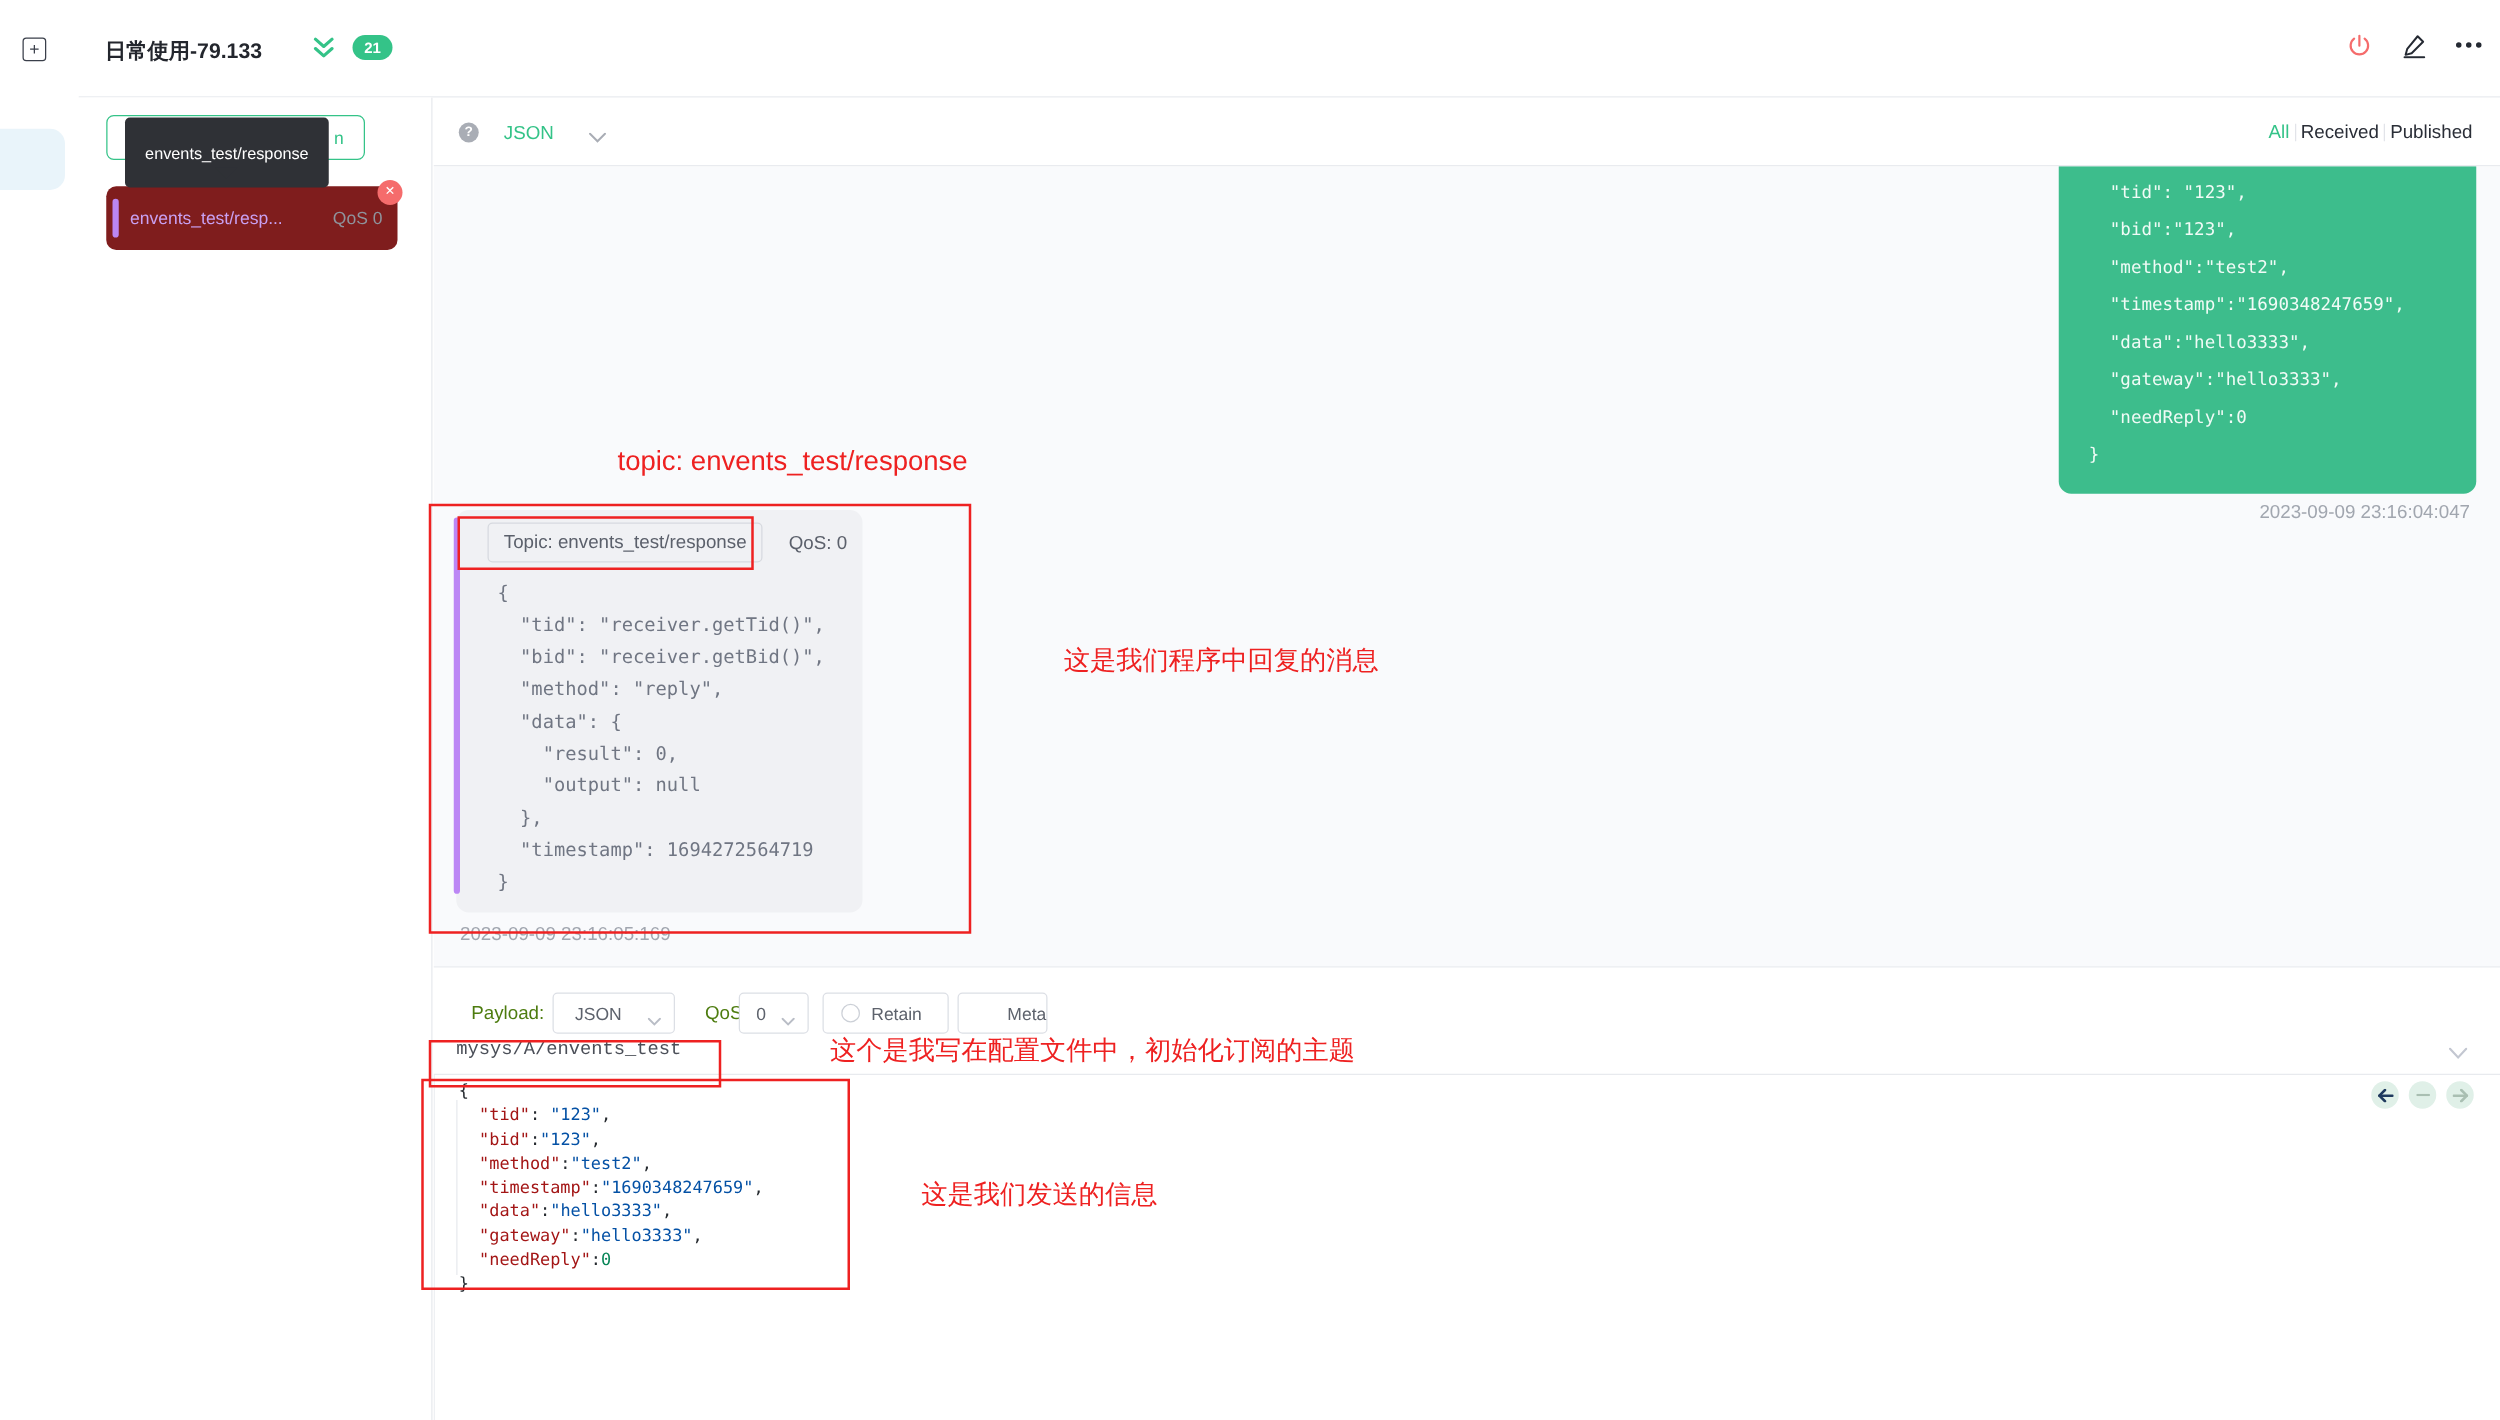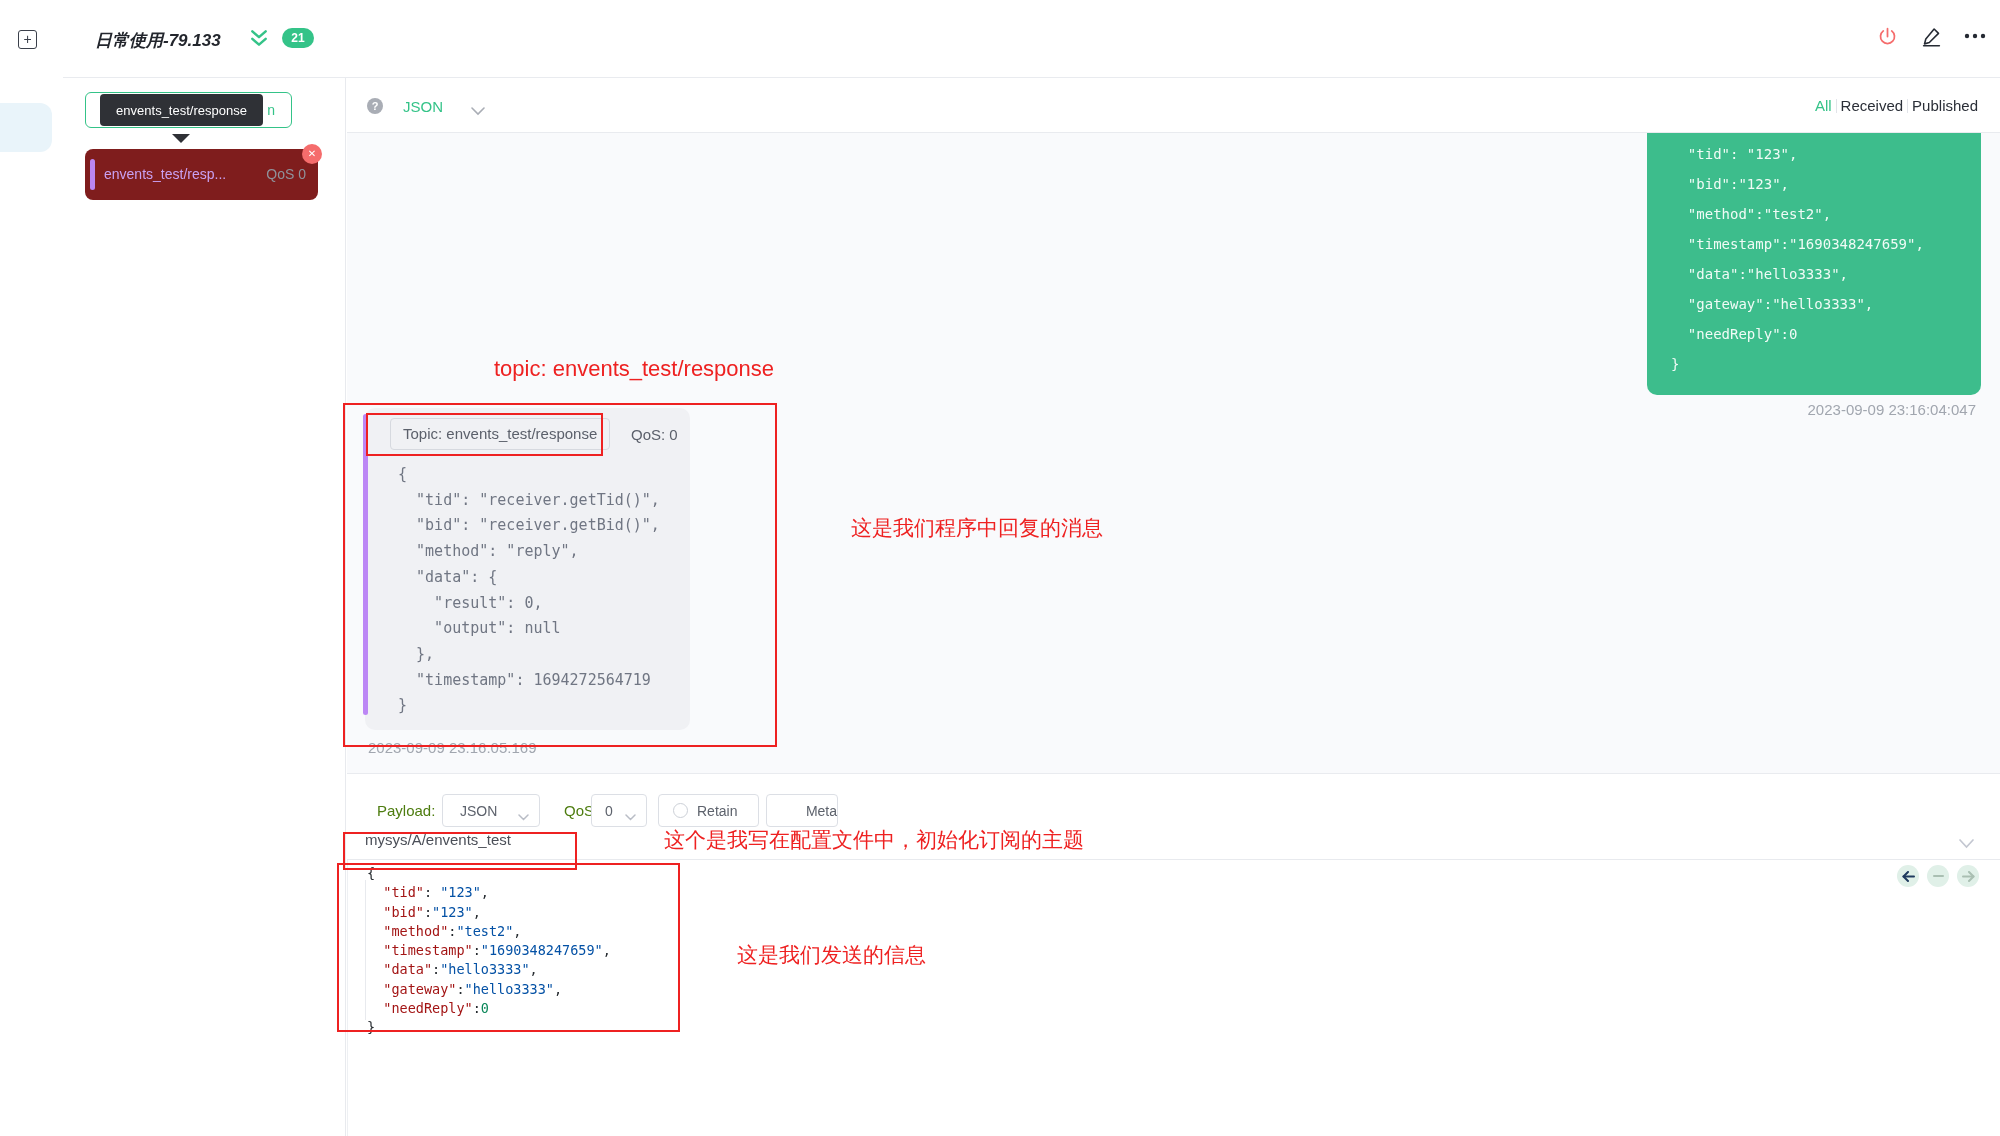--- a/index.html
+++ b/index.html
@@ -9,38 +9,38 @@
   .mono { font-family:"DejaVu Sans Mono", monospace; }
 
   
   #rail { left:0; top:0; width:63px; height:1136px; background:#fff; z-index:5; }
   #rail-shadow { left:63px; top:0; width:18px; height:1136px; background:linear-gradient(to right, rgba(80,90,110,0.07), rgba(80,90,110,0)); z-index:4; }
   #new-conn-btn { left:18px; top:30px; width:19px; height:19px; border:1.5px solid #3a3f4a; border-radius:3px; color:#3a3f4a; font-size:14px; line-height:16px; text-align:center; cursor:pointer; }
   #rail-item { left:0px; top:103px; width:52px; height:49px; background:#e9f4fa; border-radius:0 12px 12px 0; }
 
   
   #header { left:63px; top:0; width:1937px; height:78px; background:#fff; border-bottom:1px solid #e9ebef; z-index:6; }
-  #conn-title { left:32px; top:29px; font-size:17px; font-weight:bold; color:#23262d;font-style:italic; }
+  #conn-title { left:21px; top:29px; font-size:17px; font-weight:bold; color:#23262d; }
   #conn-chevrons { left:186px; top:28px; width:20px; height:20px; }
   #conn-badge { left:219px; top:28px; min-width:32px; height:20px; background:#34c388; border-radius:10px; color:#fff; font-size:12px; font-weight:bold; text-align:center; line-height:20px; padding:0 8px; }
   #hdr-icons { right:14px; top:24px; display:flex; gap:22px; align-items:center; }
   .hicon { width:22px; height:24px; display:flex; align-items:center; justify-content:center; cursor:pointer; }
 
   
   #sub-panel { left:63px; top:78px; width:283px; height:1058px; background:#fff; border-right:1px solid #e8eaee; z-index:6; }
   #new-sub-btn { left:22px; top:14px; width:207px; height:36px; border:1px solid #34c388; border-radius:6px; color:#34c388; font-size:14px; }
   #new-sub-frag { position:absolute; right:16px; top:9px; color:#34c388; font-size:14px; }
   #sub-item { left:22px; top:71px; width:233px; height:51px; background:#7f1d1d; border-radius:8px; }
   #sub-bar { position:absolute; left:5px; top:10px; width:5px; height:31px; background:#bb86f2; border-radius:3px; }
   #sub-topic { position:absolute; left:19px; top:17px; font-size:14px; color:#c9a1f2; }
   #sub-qos { position:absolute; right:12px; top:17px; font-size:14px; color:#8f939c; }
   #sub-close { left:239px; top:66px; width:20px; height:20px; border-radius:50%; background:#f56c6c; color:#fff; font-size:10px; line-height:20px; text-align:center; z-index:8; cursor:pointer; }
 
   
-  #tooltip { left:100px; top:94px; width:163px; height:32px; background:#2f3136; border-radius:4px; color:#fff; font-size:13px; display:flex; align-items:center; justify-content:center; z-index:60; }
+  #tooltip { left:100px; top:94px; width:163px; height:56px; background:#2f3136; border-radius:4px; color:#fff; font-size:13px; display:flex; align-items:center; justify-content:center; z-index:60; }
   #tooltip:after { content:""; position:absolute; left:72px; top:40px; border:9px solid transparent; border-top-color:#2f3136; border-bottom-width:0; }
 
   
   #toolbar { left:347px; top:78px; width:1653px; height:55px; background:#fff; border-bottom:1px solid #e9ebef; z-index:3; }
   #help-icon { left:20px; top:20px; width:16px; height:16px; border-radius:50%; background:#a9adb5; color:#fff; font-size:11px; font-weight:bold; text-align:center; line-height:16px; }
   #fmt-label { left:56px; top:20px; font-size:15px; color:#34c388; cursor:pointer; }
   #fmt-chev { left:124px; top:24px; }
   #tabs { position:absolute; right:22px; top:19px; display:flex; align-items:center; gap:4px; font-size:15px; }
   .tab { cursor:pointer; color:#2a2e37; }
   .tab.active { color:#34c388; }
@@ -68,21 +68,21 @@
   #payload-label { position:absolute; left:18px; top:28px; }
   #fmt-select { left:95px; top:20px; width:98px; padding-left:17px; }
   #qos-label { position:absolute; left:205px; top:28px; }
   #qos-select { left:244px; top:20px; width:56px; padding-left:13px; }
   #retain-box { left:311px; top:20px; width:101px; }
   #radio { width:15px; height:15px; border:1px solid #ccd0d7; border-radius:50%; background:#fff; margin:0 9px 0 14px; }
   #meta-btn { left:419px; top:20px; width:72px; justify-content:flex-end; }
   .sel-chev { position:absolute; right:10px; top:13px; }
 
   #row2 { position:absolute; left:0; top:47px; width:100%; height:39px; border-bottom:1px solid #e8eaee; }
-  #topic-input { position:absolute; left:18px; top:10px; font-size:15px; color:#4b4f58; }
+  #topic-input { position:absolute; left:18px; top:10px; font-size:15px; color:#4b4f58;font-family:Liberation Mono, monospace; }
   #row2-chev { position:absolute; right:26px; top:14px; cursor:pointer; }
 
   #editor { position:absolute; left:0; top:86px; width:1653px; height:277px; background:#fff; }
   #gutter-line { position:absolute; left:0px; top:0; width:1px; height:277px; background:#eef0f3; }
   #indent-guide { position:absolute; left:18px; top:20px; width:1px; height:140px; background:#e8eaee; }
   #code { position:absolute; left:20px; top:4px; font-size:13.5px; line-height:19.3px; white-space:pre; color:#24292e; }
   .jk { color:#a31515; } .js { color:#0451a5; } .jn { color:#098658; }
 
   
   .navc { width:22px; height:22px; border-radius:50%; background:#e0f0e8; display:flex; align-items:center; justify-content:center; cursor:pointer; }

